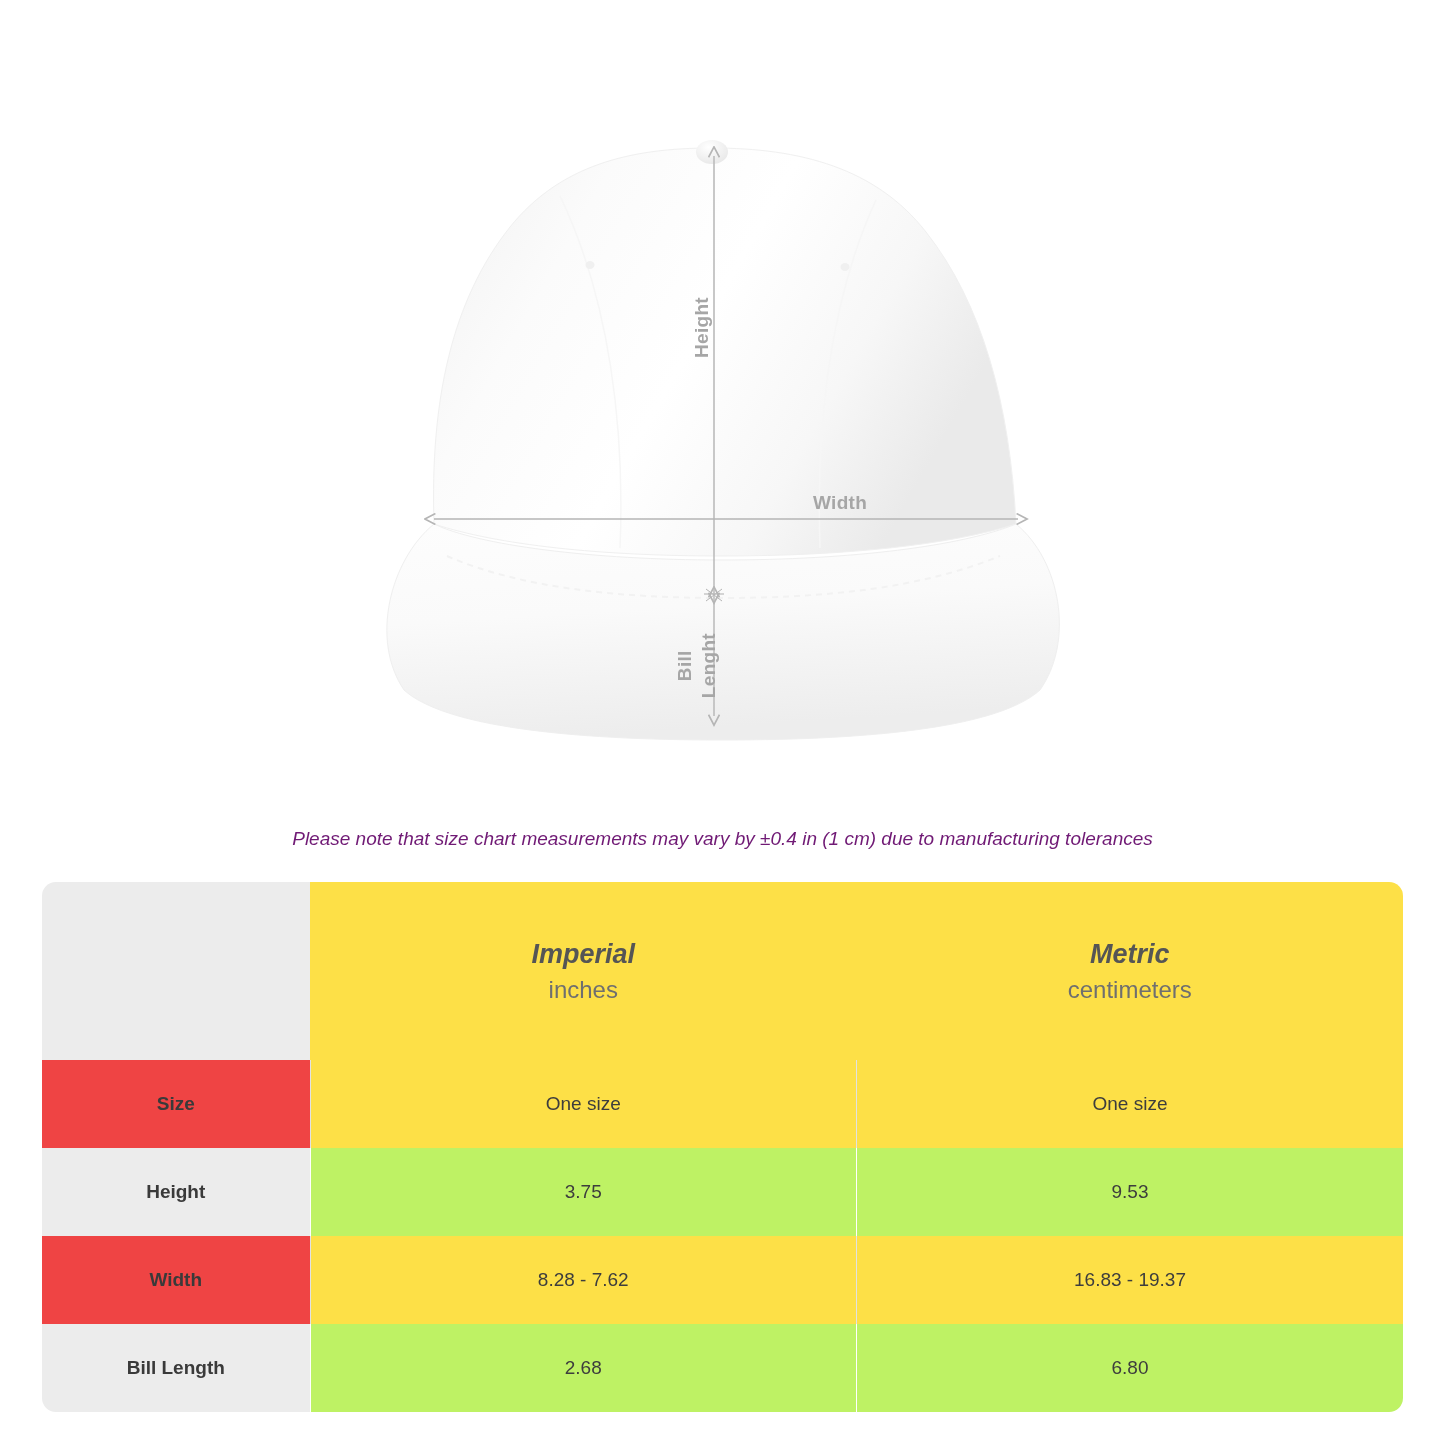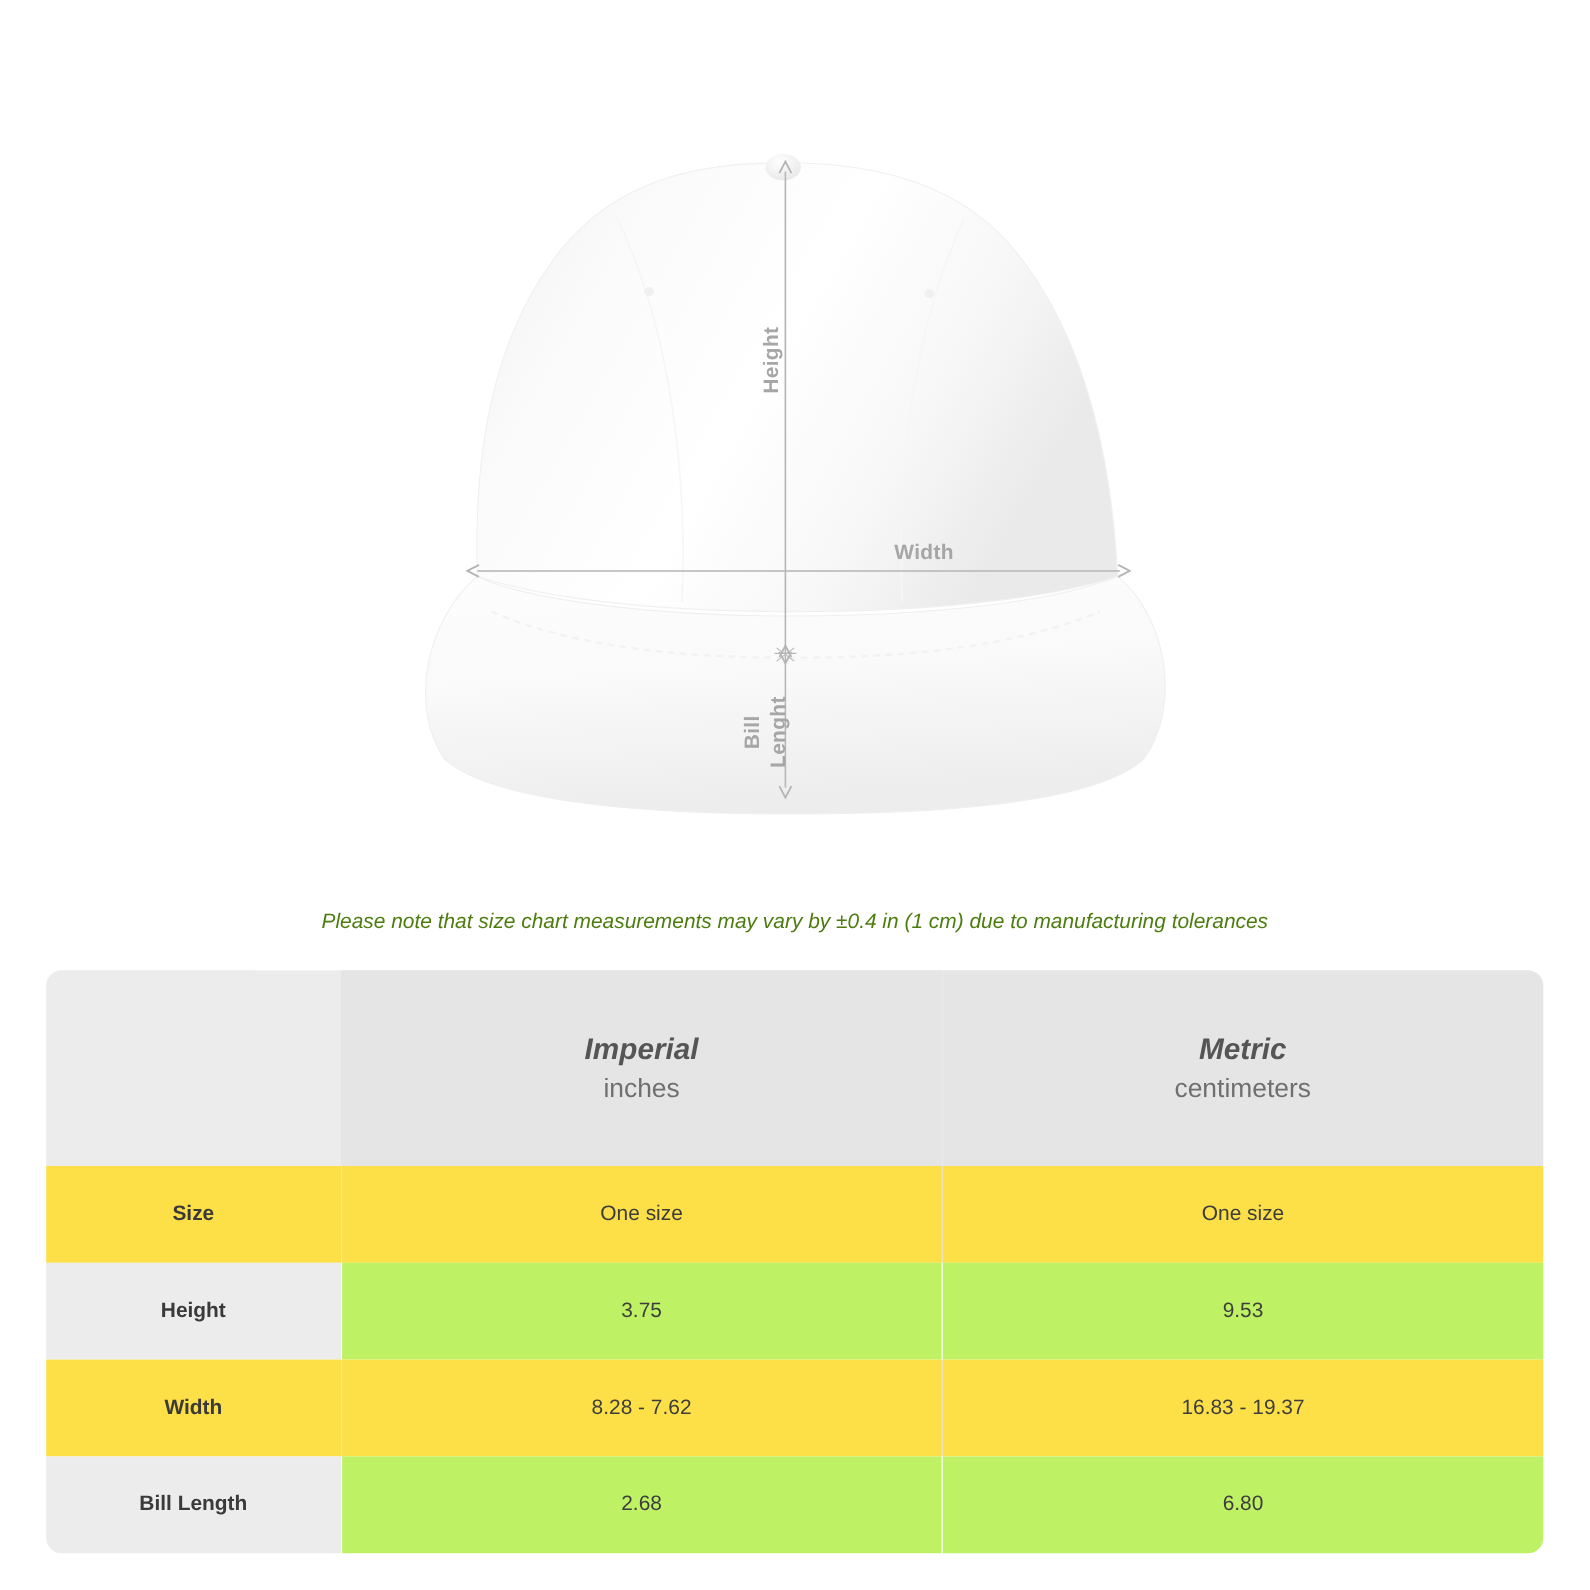--- a/index.html
+++ b/index.html
@@ -58,38 +58,38 @@
   .chart-title {
     font-size: 31px;
     font-weight: bold;
     color: #2b2b2b;
     margin: 0 0 10px 0;
     letter-spacing: -0.2px;
   }
   .chart-note {
     font-size: 19px;
     font-style: italic;
-    color: #4d7c0f;
+    color: #701a75;
     margin: 0;
   }
 
   
   .table-wrap {
     margin: 32px 42px 0 42px;
   }
   table.size-table {
     width: 1361px;
     border-collapse: collapse;
     table-layout: fixed;
   }
   table.size-table col.c-label { width: 268px; }
   table.size-table col.c-unit  { width: 546.5px; }
 
   .size-table thead th {
-    background: #e5e5e5;
+    background: #fde047;
     padding: 30px 0 30px 0;
     text-align: center;
     font-weight: normal;
     vertical-align: middle;
     height: 118px;
   }
   .size-table thead th.blank-head {
     background: #ececec;
     border-top-left-radius: 14px;
     border-bottom-left-radius: 0;
@@ -119,21 +119,21 @@
     border-right: 1px solid #ffffff;
     vertical-align: middle;
   }
   .size-table tbody td:last-child { border-right: none; }
   .size-table tbody td.rowlabel {
     font-weight: bold;
     color: #3a3a3a;
   }
   .size-table tbody tr.odd td  { background: #fde047; }
   .size-table tbody tr.even td { background: #bef264; }
-  .size-table tbody tr.odd td.rowlabel  { background: #fde047; }
+  .size-table tbody tr.odd td.rowlabel  { background: #ef4444; }
   .size-table tbody tr.even td.rowlabel { background: #ececec; }
   .size-table tbody tr.odd td { border-right: 1px solid #e2e2e2; }
   .size-table tbody tr.odd td:last-child { border-right: none; }
   .size-table tbody tr:last-child td:first-child { border-bottom-left-radius: 14px; }
   .size-table tbody tr:last-child td:last-child { border-bottom-right-radius: 14px; }
 </style>
 </head>
 <body>
 
 <div class="page">

